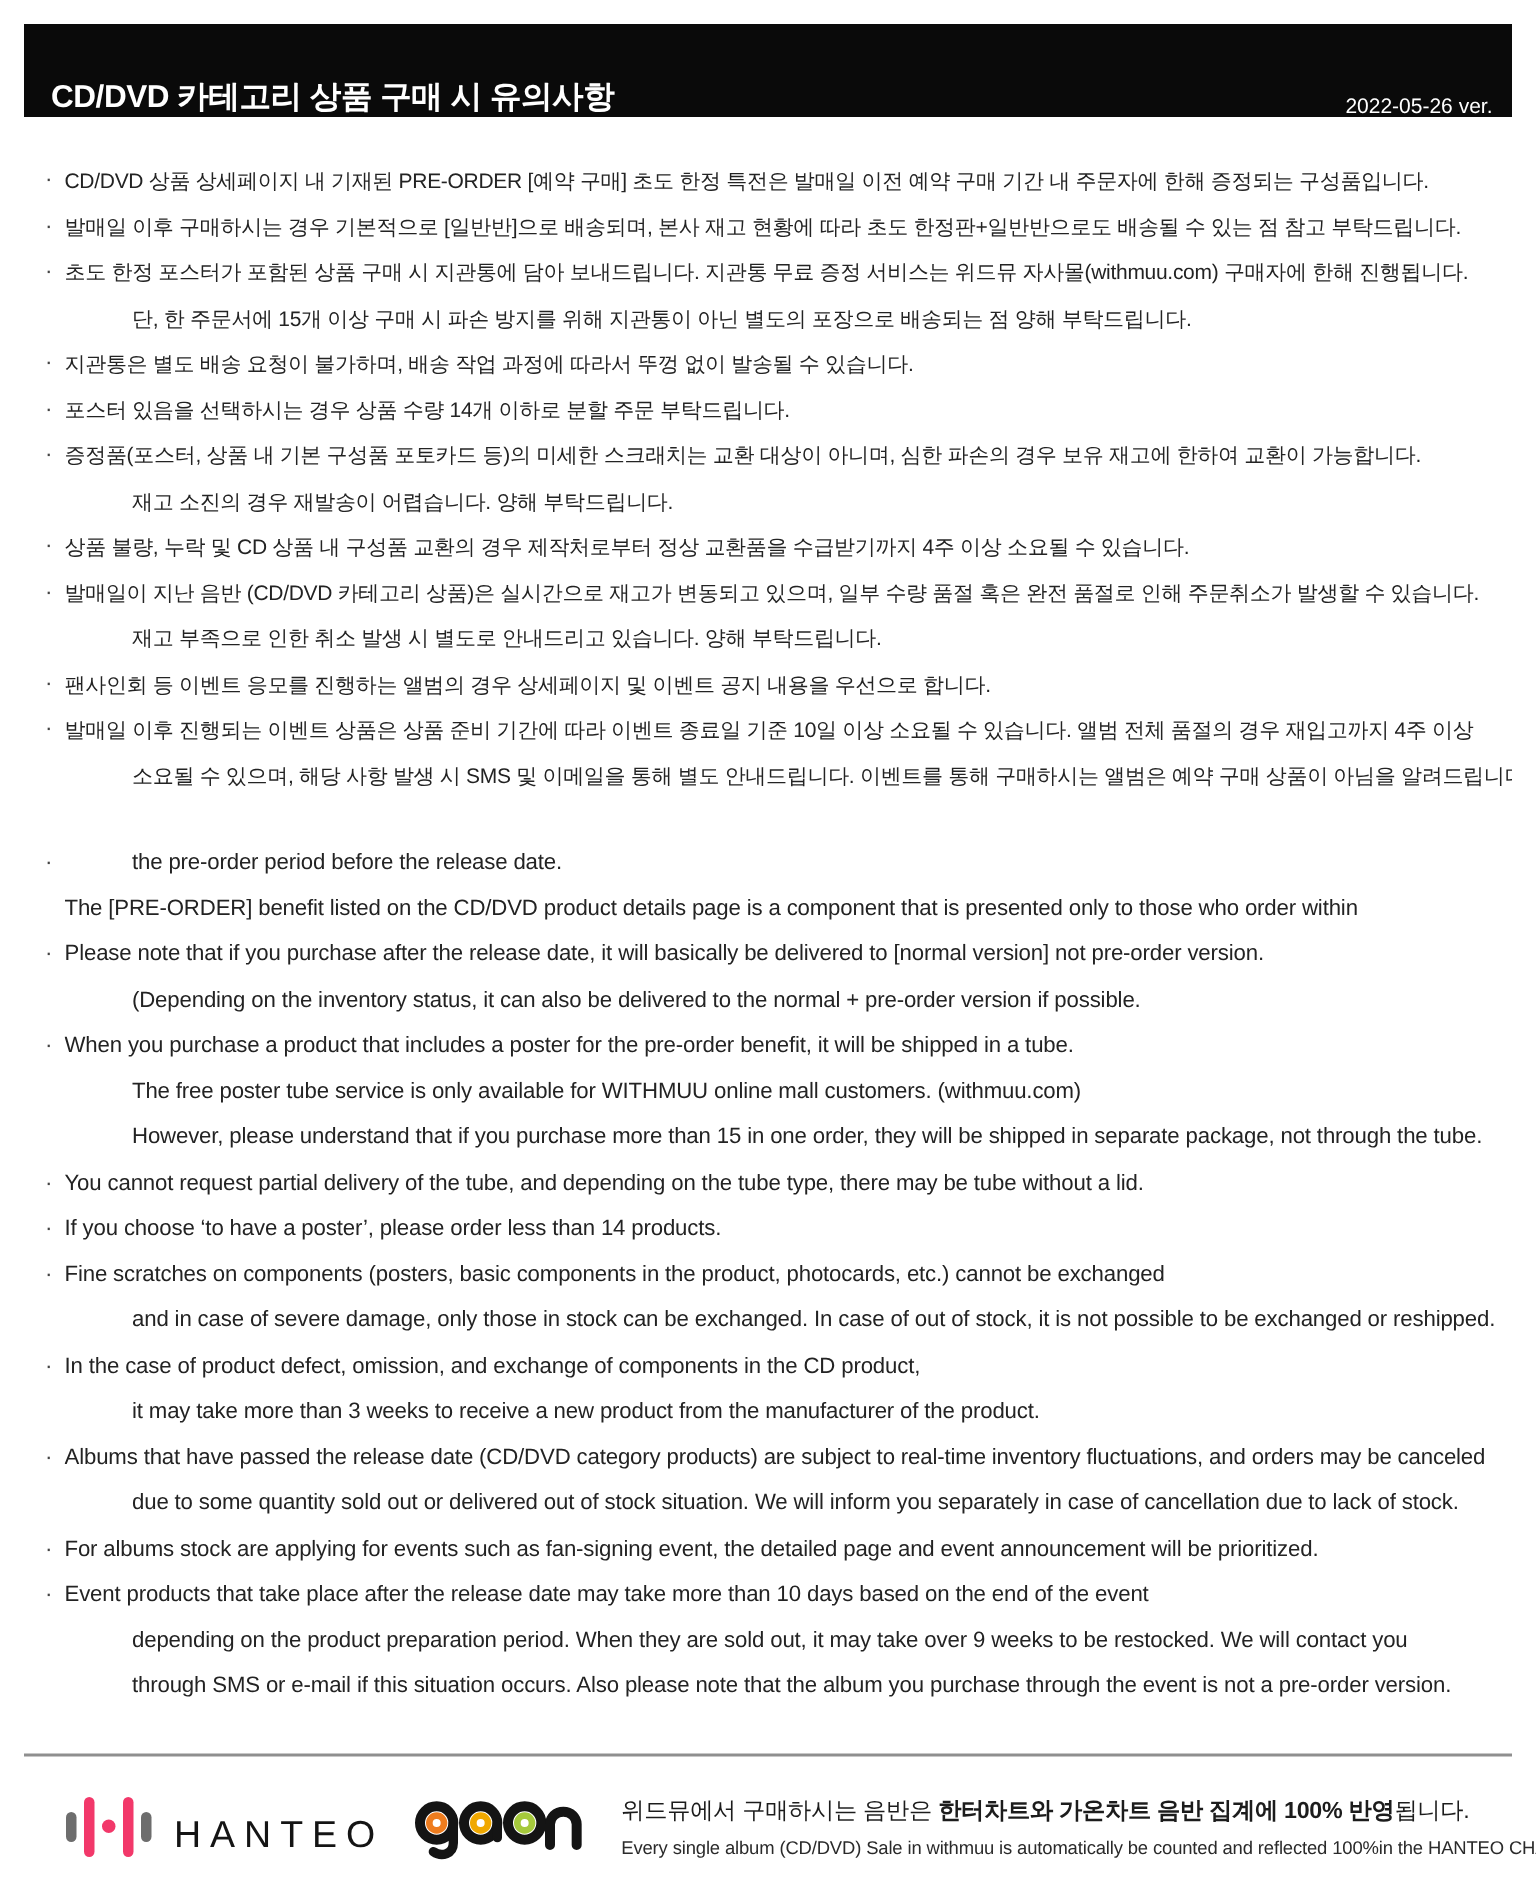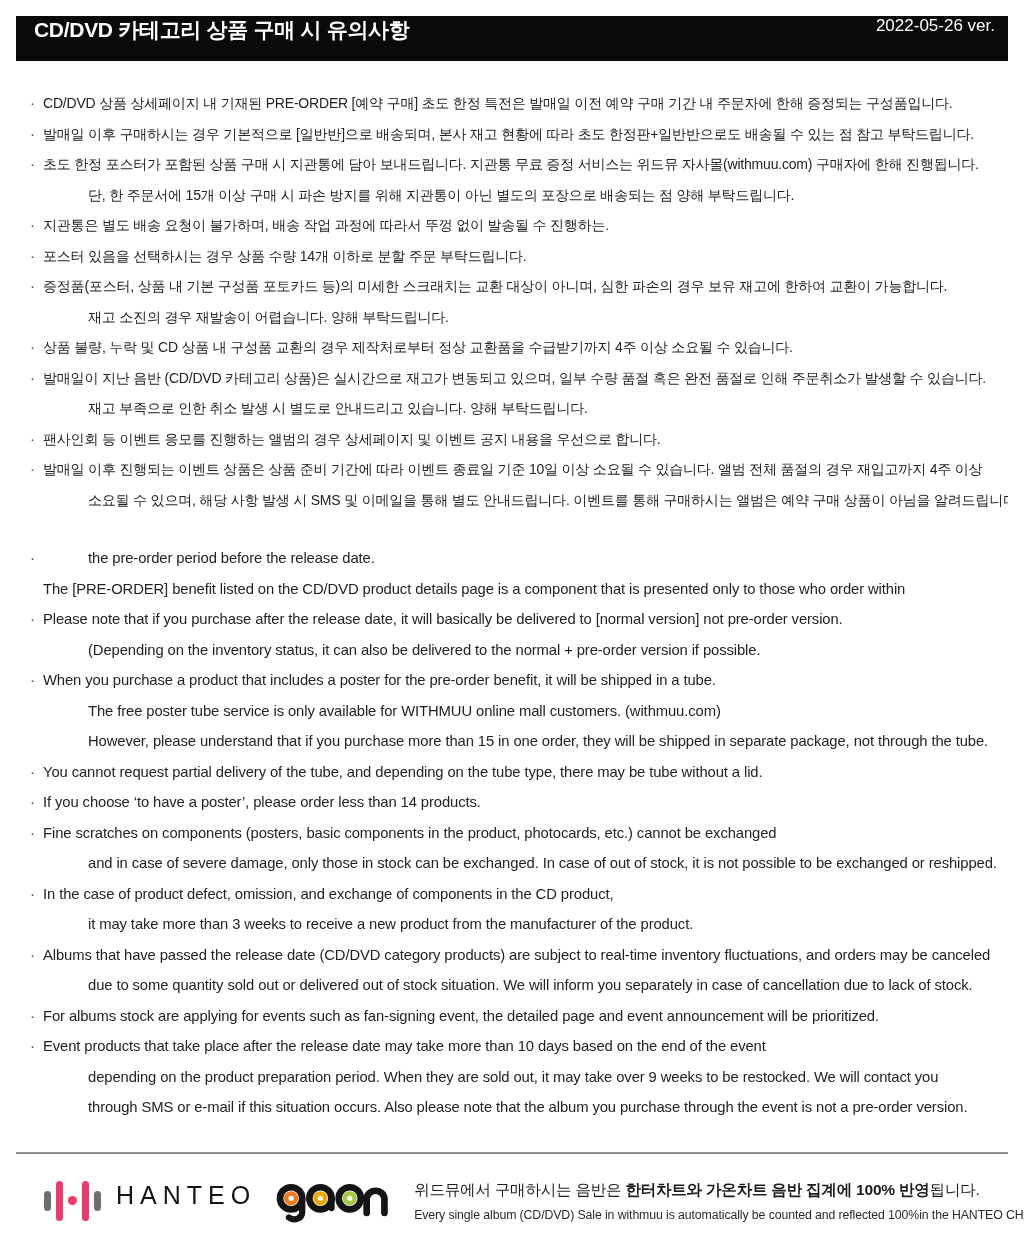--- a/index.html
+++ b/index.html
@@ -4,50 +4,50 @@
 <style>
   html,body{margin:0;padding:0;}
   body{
     width:1024px;height:1254px;overflow:hidden;background:#fff;
     font-family:"Liberation Sans","DejaVu Sans",sans-serif;
     color:var(--text,#222);
     position:relative;
   }
   
   .header{
-    margin:16px 16px 0 16px;height:45px;background:var(--header-bg,#0a0a0a);
-    display:flex;align-items:flex-start;justify-content:space-between;
+    margin:16px 16px 0 16px;height:62px;background:var(--header-bg,#0a0a0a);
+    display:flex;align-items:flex-end;justify-content:space-between;
     padding:0 13px 0 18px;box-sizing:border-box;
   }
   .header .title{
     color:#fff;font-size:21px;font-weight:700;letter-spacing:-0.3px;margin:0;
     white-space:nowrap;
   }
-  .header .version{color:#fff;font-size:17px;font-weight:400;white-space:nowrap;}
+  .header .version{color:#fff;font-size:14px;font-weight:400;white-space:nowrap;}
   
   .notes{margin:27px 16px 0 30px;}
   .notes.en{margin-top:28px;}
   .note{display:flex;align-items:flex-start;}
   .bullet{
     width:13px;flex:0 0 13px;line-height:30.5px;font-size:15px;color:#444;
     text-align:left;
   }
   .note-lines{flex:1;min-width:0;}
   .ln{
     margin:0;line-height:30.5px;font-size:14px;letter-spacing:-0.2px;
     white-space:nowrap;overflow:hidden;color:var(--text,#222);
   }
   .notes.en .ln{font-size:14.8px;letter-spacing:-0.1px;}
   .ln.cont{padding-left:5px;margin-left:40px;}
   
   .divider{margin:29px 16px 0 16px;border-top:2px solid var(--divider,#8f8f8f);}
   .footer{
     display:flex;align-items:center;padding:22px 16px 0 44px;box-sizing:border-box;
   }
-  .hanteo{display:flex;align-items:flex-start;}
+  .hanteo{display:flex;align-items:flex-end;}
   .h-icon{display:inline-flex;align-items:center;}
   .h-icon i{display:block;margin-right:5px;border-radius:5px;}
   .h-icon i:last-child{margin-right:0;}
   .hb-s{width:7px;height:20px;background:var(--hanteo-gray,#6d6d6d);}
   .hb-t{width:7px;height:40px;background:var(--hanteo-pink,#f2386a);}
   .hb-dot{width:9px;height:9px;border-radius:50% !important;background:var(--hanteo-pink,#f2386a);}
   .h-text{
     margin-left:15px;font-size:25px;font-weight:500;letter-spacing:6px;
     color:#141414;white-space:nowrap;
   }
@@ -81,21 +81,21 @@
   <div class="note">
     <span class="bullet">·</span>
     <div class="note-lines">
       <p class="ln">초도 한정 포스터가 포함된 상품 구매 시 지관통에 담아 보내드립니다. 지관통 무료 증정 서비스는 위드뮤 자사몰(withmuu.com) 구매자에 한해 진행됩니다.</p>
       <p class="ln cont">단, 한 주문서에 15개 이상 구매 시 파손 방지를 위해 지관통이 아닌 별도의 포장으로 배송되는 점 양해 부탁드립니다.</p>
     </div>
   </div>
   <div class="note">
     <span class="bullet">·</span>
     <div class="note-lines">
-        <p class="ln">지관통은 별도 배송 요청이 불가하며, 배송 작업 과정에 따라서 뚜껑 없이 발송될 수 진행하는.</p>
+        <p class="ln">지관통은 별도 배송 요청이 불가하며, 배송 작업 과정에 따라서 뚜껑 없이 발송될 수 있습니다.</p>
       </div>
   </div>
   <div class="note">
     <span class="bullet">·</span>
     <div class="note-lines">
         <p class="ln">포스터 있음을 선택하시는 경우 상품 수량 14개 이하로 분할 주문 부탁드립니다.</p>
       </div>
   </div>
   <div class="note">
     <span class="bullet">·</span>

